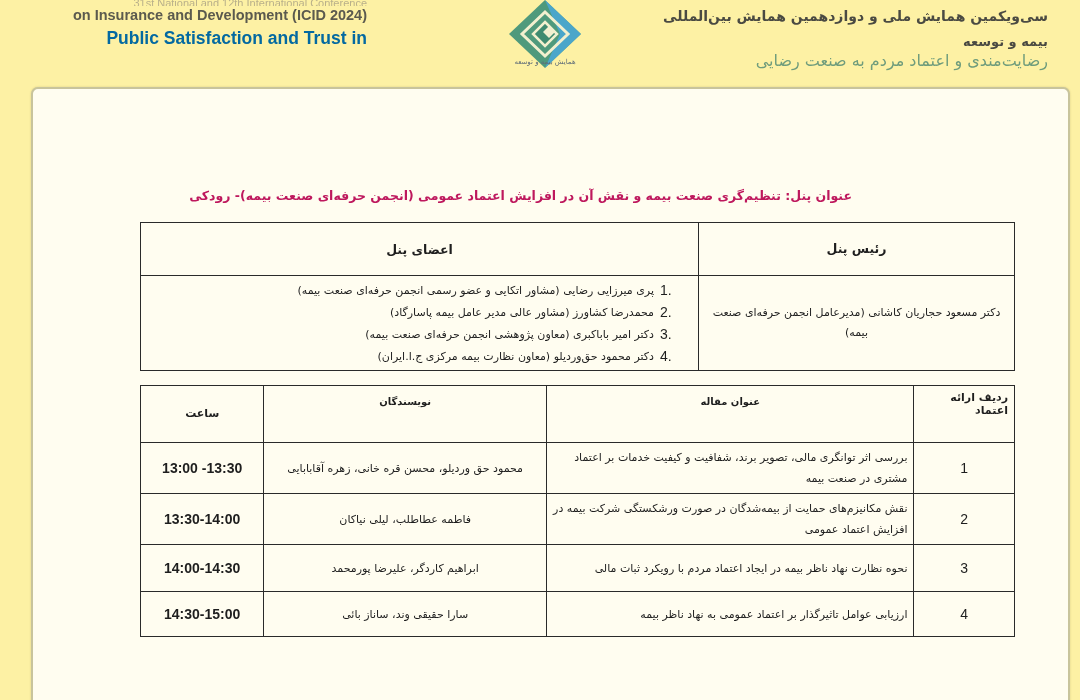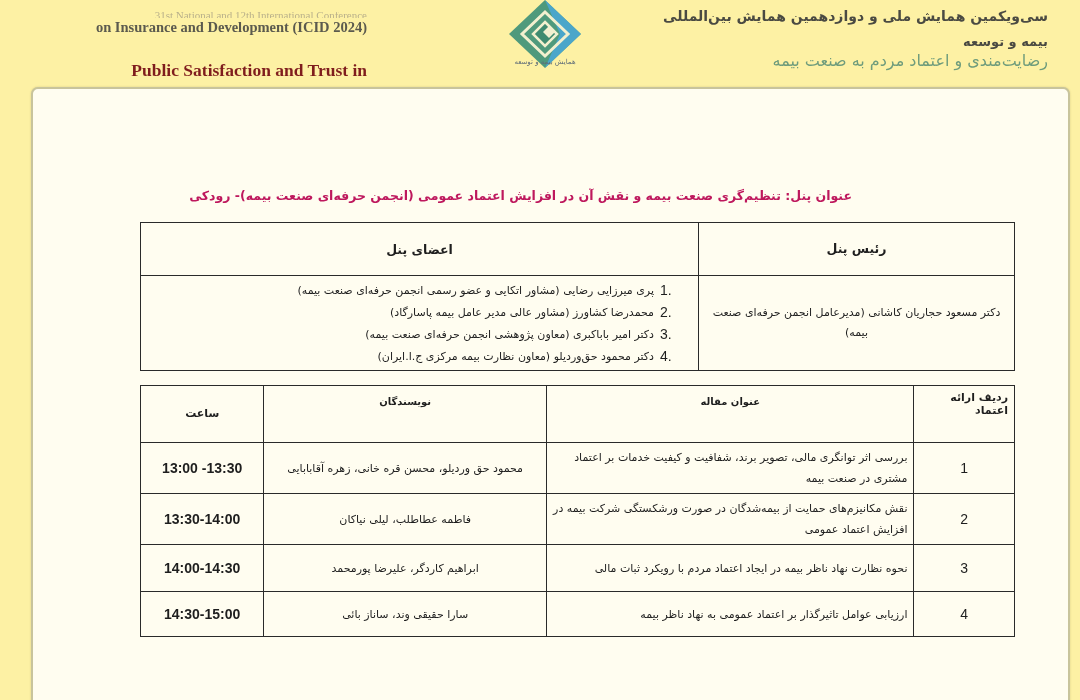--- a/index.html
+++ b/index.html
@@ -4,24 +4,24 @@
   <style>
     html, body { margin: 0; padding: 0; }
     body {
       width: 1080px; height: 700px; overflow: hidden;
       background: #fdf1a4;
       font-family: "DejaVu Sans", sans-serif;
       position: relative;
       color: #1c1c1c;
     }
     .header { position: absolute; left: 0; top: 0; width: 1080px; height: 86px; }
-    .en-block { position: absolute; right: 713px; top: 12px; text-align: right; font-family: Liberation Serif, serif; }
+    .en-block { position: absolute; right: 713px; top: 0; text-align: right; font-family: Liberation Sans, sans-serif; }
     .en-faded { font-size: 11px; color: #b9b08a; height: 6px; overflow: hidden; line-height: 6px; white-space: nowrap; }
     .en-line1 { font-size: 14.5px; font-weight: bold; color: #5b5a4e; margin-top: 1px; white-space: nowrap; }
-    .en-line2 { font-size: 17.5px; font-weight: bold; color: #7f1d1d; margin-top: 23px; line-height: 23px; white-space: nowrap; text-align: right; }
+    .en-line2 { font-size: 17.5px; font-weight: bold; color: #0369a1; margin-top: 4px; line-height: 23px; white-space: nowrap; text-align: right; }
     .logo { position: absolute; left: 502px; top: -4px; width: 86px; height: 80px; }
     .logo-caption { position: absolute; left: 505px; top: 58px; width: 80px; text-align: center; font-size: 7px; color: #5e6c78; }
     .fa-block { position: absolute; right: 32px; top: 8px; text-align: right; direction: rtl; font-family: "DejaVu Sans", sans-serif; }
     .fa-line1 { font-size: 14px; font-weight: bold; color: #4a4a42; white-space: nowrap; }
     .fa-line2 { font-size: 13px; font-weight: bold; color: #4a4a42; margin-top: 10px; }
     .fa-line3 { font-size: 16px; color: #6f9c7c; margin-top: 2px; white-space: nowrap; }
 
     .card {
       position: absolute; left: 31px; top: 87px; width: 1035px; height: 640px;
       background: #fffdf0; border: 2px solid #c8c49c; border-radius: 7px;
@@ -71,21 +71,21 @@
     <polygon points="43,4 79,38 43,72 58,38" fill="#4aa8d8" opacity="0.85"></polygon>
     <polygon points="43,16 66,38 43,60 20,38" fill="none" stroke="#f2f0cf" stroke-width="3"></polygon>
     <polygon points="43,26 55,38 43,50 31,38" fill="#3f8b70" stroke="#f2f0cf" stroke-width="2.5"></polygon>
     <polygon points="47,30 53,36 47,42 41,36" fill="#f2f0cf"></polygon>
   </svg>
   <div class="logo-caption">همایش بیمه و توسعه</div>
 
   <div class="fa-block">
     <div class="fa-line1">سی‌ویکمین همایش ملی و دوازدهمین همایش بین‌المللی</div>
     <div class="fa-line2">بیمه و توسعه</div>
-    <div class="fa-line3">رضایت‌مندی و اعتماد مردم به صنعت بیمه</div>
+    <div class="fa-line3">رضایت‌مندی و اعتماد مردم به صنعت رضایی</div>
   </div>
 </div>
 
 <div class="card"></div>
 
 <div class="panel-title">عنوان پنل: تنظیم‌گری صنعت بیمه و نقش آن در افزایش اعتماد عمومی (انجمن حرفه‌ای صنعت بیمه)- رودکی</div>
 
 <table class="panel-table">
   <tbody>
       <tr>

